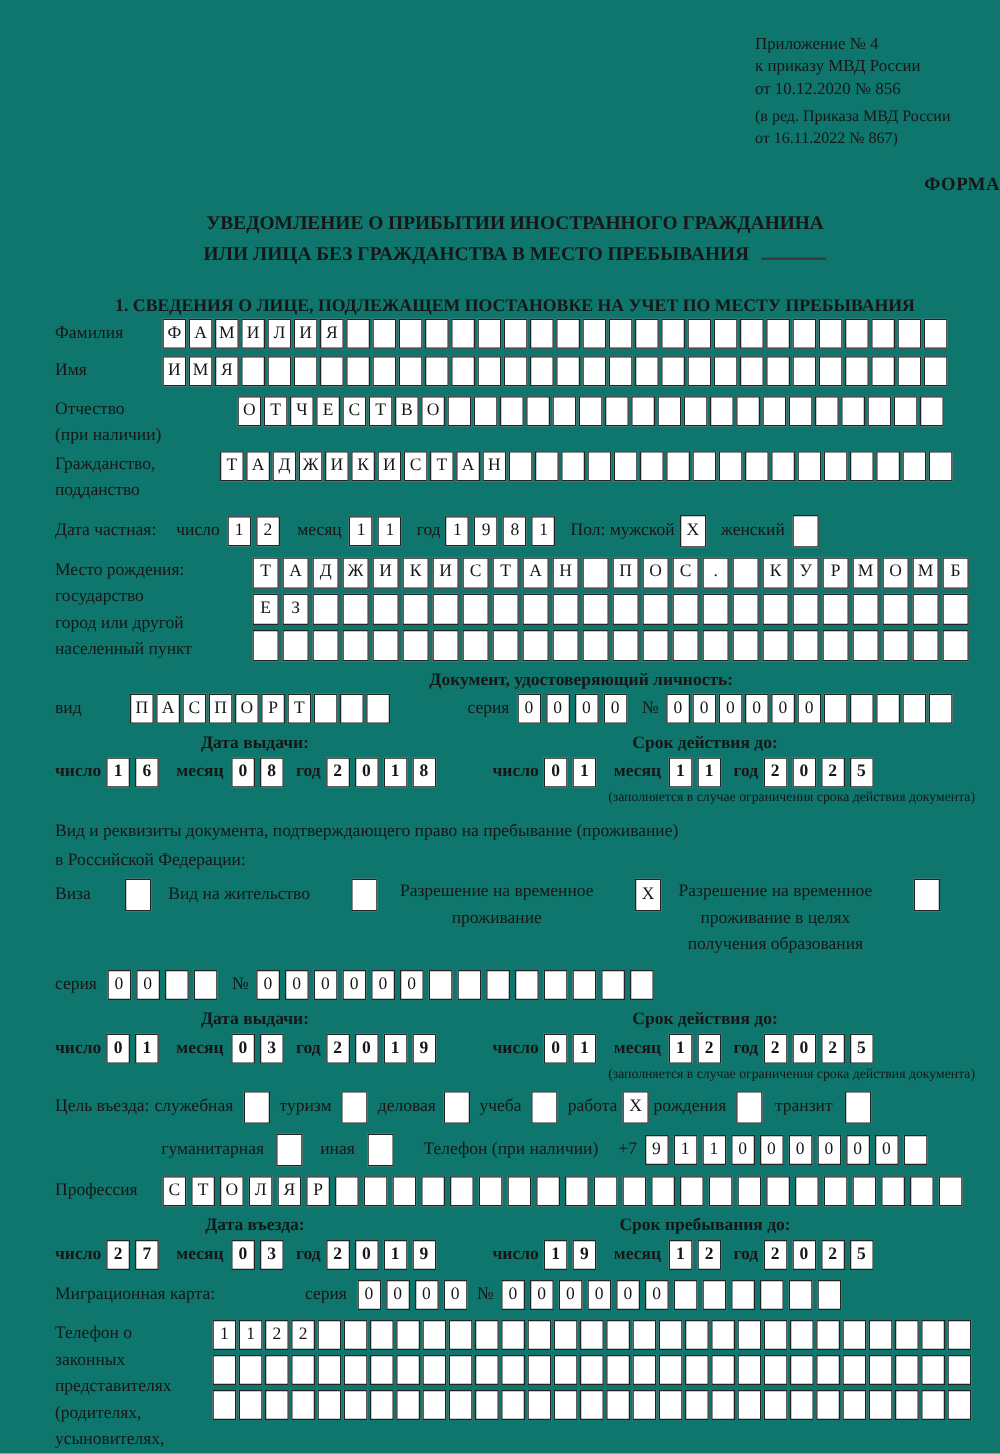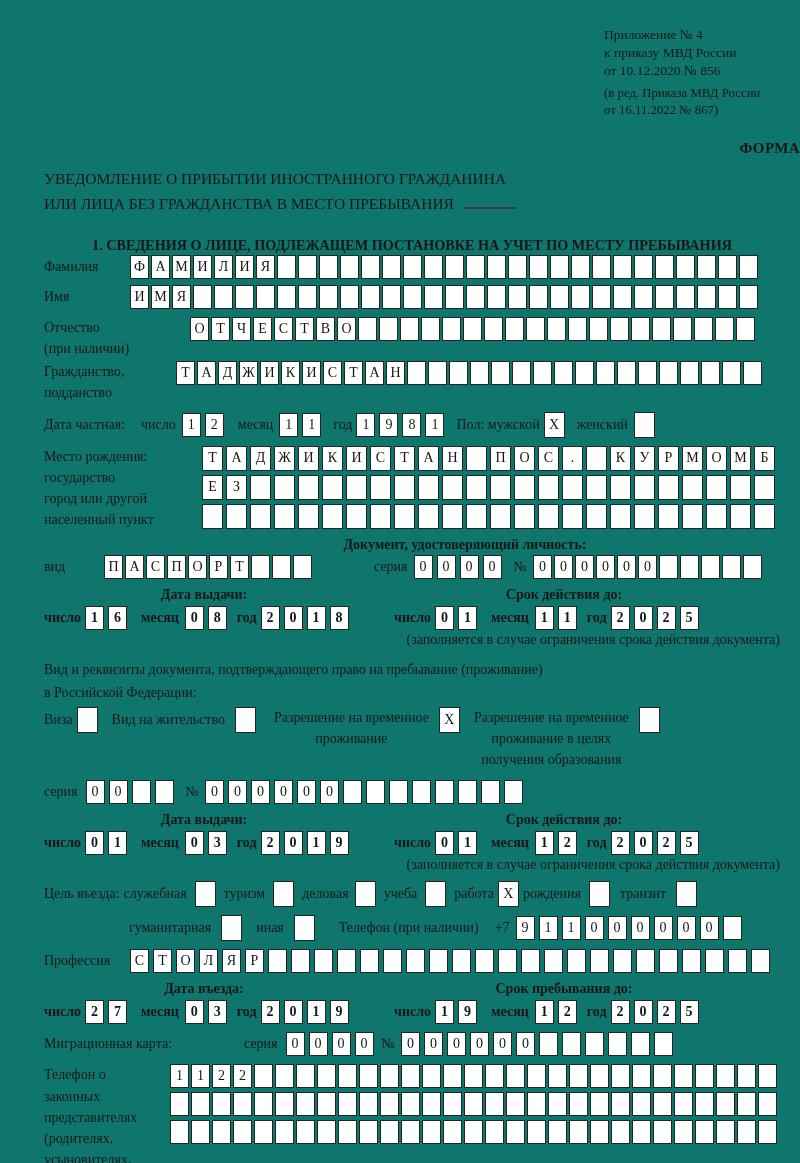--- a/index.html
+++ b/index.html
@@ -7,21 +7,21 @@
     width:800px; height:1163px; box-sizing:border-box;
     padding:26px 20px 10px 44px;
     font-family:"Liberation Serif","DejaVu Serif",serif;
     color:#161616; background:#0f766e; overflow:hidden;
   }
   
   .hdr { margin-left:560px; width:200px; font-size:13.5px; line-height:1.32; }
   .hdr-sub { margin-top:6px; font-size:12.8px; }
   .forma { margin-top:20px; font-weight:bold; font-size:15px; text-align:right; padding-right:4px; letter-spacing:.4px; }
   
-  .title { font-weight:normal; font-size:15.5px; line-height:1.6; margin-top:8px; }
+  .title { text-align:center; font-weight:bold; font-size:15.5px; line-height:1.6; margin-top:8px; }
   .uline { display:inline-block; width:52px; border-bottom:2px solid #3a3a3a; margin-left:10px; vertical-align:baseline; }
   .sec-head { margin-top:20px; font-weight:bold; font-size:14.2px; text-align:center; }
   
   .frow { display:flex; align-items:center; margin-top:6px; }
   .frow.top { align-items:flex-start; }
   .lbl { font-size:14px; white-space:nowrap; flex:none; }
   .lblcol { display:flex; flex-direction:column; font-size:14px; line-height:1.52; flex:none; }
   .cells { display:inline-flex; flex:none; }
   .cells-col { display:flex; flex-direction:column; }
   .cells-col .cells { margin-bottom:4px; }
@@ -32,24 +32,24 @@
     font-size:14px; line-height:1;
   }
   .wide .cell { width:21px; height:25px; margin-right:3px; }
   .sp .cell { margin-right:4px; }
   .checkbox .cell { width:21px; height:26px; margin-right:0; }
   
   .dates { display:flex; margin-top:8px; }
   .dcol { display:flex; flex-direction:column;font-weight:bold; }
   .dhead { text-align:center; font-size:14px; margin-bottom:3px; }
   .dline { display:flex; align-items:center; }
-  .note { font-size:14px; }
+  .note { font-size:11px; }
   .note.right { text-align:right; margin-top:2px; }
   
-  .chk-item { display:flex; flex:none; }
+  .chk-item { display:flex; flex:none;gap:23px; }
   .chk-item.c { align-items:center; }
   .chk-item.t { align-items:flex-start; }
   .mlt { text-align:center; font-size:14px; line-height:1.5; }
   
   .w60{width:60px}.w86{width:86px}.w126{width:126px}.w132{width:132px}
   .w146{width:146px}.w158{width:158px}.w200{width:200px}.w320{width:320px}.w340{width:340px}
   .ml4{margin-left:4px}.ml6{margin-left:6px}.ml8{margin-left:8px}.ml10{margin-left:10px}
   .ml12{margin-left:12px}.ml14{margin-left:14px}.ml16{margin-left:16px}.ml18{margin-left:18px}
   .ml24{margin-left:24px}.ml30{margin-left:30px}.ml60{margin-left:60px}.ml85{margin-left:85px}
   .mt2{margin-top:2px}.mt8{margin-top:8px}.mt10{margin-top:10px}.mt14{margin-top:1px}

